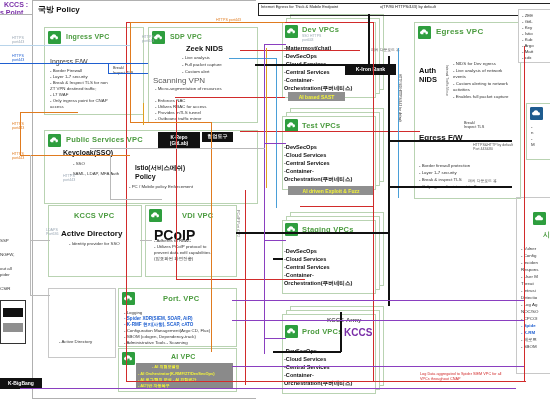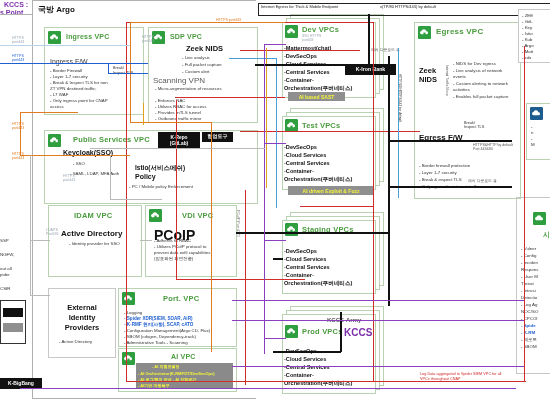--- a/index.html
+++ b/index.html
@@ -29,21 +29,21 @@
   .bullets{line-height:1.5;font-weight:bold;font-size:5.6px;color:#111;}
   .toolpanel{position:absolute;border:1px solid #c9c9c9;background:#fff;}
   .ttl-kccs{position:absolute;font-weight:bold;color:#7a2ea8;font-size:7px;}
   .ttl-cloud{position:absolute;font-weight:bold;font-size:8px;color:#111;}
 </style>
 </head>
 <body>
 
 <div class="ttl-kccs" style="left:4px;top:1px;">KCCS :</div>
 <div class="ttl-kccs" style="left:0px;top:9px;">s Point</div>
-<div class="ttl-cloud" style="left:38px;top:4px;">국방 Argo</div>
+<div class="ttl-cloud" style="left:38px;top:4px;">국방 Policy</div>
 
 <div class="abs" style="left:32px;top:0px;width:223px;height:397px;border-left:1px solid #b0b0b0;border-top:1px solid #b0b0b0;border-bottom:1px solid #b0b0b0;"></div>
 <div class="abs" style="left:0px;top:14px;width:32px;height:340px;border-top:1px solid #b0b0b0;"></div>
 
 <div class="vpc" style="left:44px;top:27px;width:98px;height:86px;">
   <div class="cloud-ico" style="left:3px;top:3px;">
     <svg width="13" height="13" viewBox="0 0 13 13">
         <rect width="13" height="13" rx="2" fill="#2e9e3e"></rect>
         <path d="M3.2 8.3a1.7 1.7 0 0 1 .2-3.3 2.6 2.6 0 0 1 5 .3 1.5 1.5 0 0 1 .2 3z" fill="#fff"></path>
         <rect x="5.4" y="6.6" width="2.2" height="2.4" fill="#2e9e3e"></rect>
@@ -84,36 +84,36 @@
 </div>
 
 <div class="vpc" style="left:44px;top:130px;width:212px;height:72px;">
   <div class="cloud-ico" style="left:3px;top:3px;">
     <svg width="13" height="13" viewBox="0 0 13 13">
         <rect width="13" height="13" rx="2" fill="#2e9e3e"></rect>
         <path d="M3.2 8.3a1.7 1.7 0 0 1 .2-3.3 2.6 2.6 0 0 1 5 .3 1.5 1.5 0 0 1 .2 3z" fill="#fff"></path>
         <rect x="5.4" y="6.6" width="2.2" height="2.4" fill="#2e9e3e"></rect>
       </svg>
   </div>
-  <div class="vpc-title abs" style="left:21px;top:4px;font-size:7.5px;margin-left:7px;">Public Services VPC</div>
+  <div class="vpc-title abs" style="left:21px;top:4px;font-size:7.5px;">Public Services VPC</div>
   <div class="hdr abs" style="left:18px;top:18px;font-size:7px;">Keycloak(SSO)</div>
   <div class="li abs" style="left:28px;top:30px;">- SSO</div>
   <div class="li abs" style="left:25px;top:40px;">- SAML, LDAP, MFA Auth</div>
   <div class="hdr abs" style="left:90px;top:33px;font-size:6.5px;">Istio(서비스메쉬)</div>
   <div class="hdr abs" style="left:90px;top:42px;font-size:7px;">Policy</div>
   <div class="li abs" style="left:84px;top:53px;">- PC / Mobile policy Enforcement</div>
   <div class="grey-lbl abs" style="left:18px;top:43px;font-size:3.6px;white-space:pre-line;">HTTPS
 port443</div>
 </div>
 <div class="blk-box" style="left:158px;top:132px;width:42px;height:17px;font-size:4.8px;white-space:pre-line;">K-Repo
 (GitLab)</div>
 <div class="blk-box" style="left:202px;top:132px;width:31px;height:10px;font-size:5px;">협업도구</div>
 
 <div class="vpc" style="left:48px;top:205px;width:92px;height:70px;">
-  <div class="vpc-title abs" style="left:25px;top:5px;font-size:7.5px;">IDAM VPC</div>
+  <div class="vpc-title abs" style="left:25px;top:5px;font-size:7.5px;">KCCS VPC</div>
   <div class="hdr abs" style="left:12px;top:23px;font-size:8px;text-align:right;">Active Directory</div>
   <div class="li abs" style="left:20px;top:35px;">- Identity provider for SSO</div>
 </div>
 
 <div class="vpc" style="left:145px;top:205px;width:90px;height:70px;">
   <div class="cloud-ico" style="left:3px;top:3px;">
     <svg width="13" height="13" viewBox="0 0 13 13">
         <rect width="13" height="13" rx="2" fill="#2e9e3e"></rect>
         <path d="M3.2 8.3a1.7 1.7 0 0 1 .2-3.3 2.6 2.6 0 0 1 5 .3 1.5 1.5 0 0 1 .2 3z" fill="#fff"></path>
         <rect x="5.4" y="6.6" width="2.2" height="2.4" fill="#2e9e3e"></rect>
@@ -122,23 +122,20 @@
   <div class="vpc-title abs" style="left:36px;top:5px;font-size:7.5px;">VDI VPC</div>
   <div class="hdr abs" style="left:8px;top:21px;font-size:14px;">PCoIP</div>
   <div class="li abs" style="left:8px;top:32px;">- Adheres to RBAC</div>
   <div class="li abs" style="left:8px;top:38px;">- Utilizes PCoIP protocol to</div>
   <div class="li abs" style="left:8px;top:44px;">prevent data exfil capabilities</div>
   <div class="li abs" style="left:8px;top:50px;">(암호화된 화면전송)</div>
 </div>
 <div class="abs" style="left:236px;top:210px;font-size:3.6px;color:#777;writing-mode:vertical-rl;">PCoIP Port 4172</div>
 
 <div class="abs" style="left:48px;top:288px;width:66px;height:68px;border:1px solid #c8c8c8;">
-  <div class="hdr abs" style="left:8px;top:14px;font-size:7.5px;white-space:pre-line;line-height:1.35;text-align:center;width:50px;">External
-Identity
-Providers</div>
   <div class="li abs" style="left:10px;top:50px;">- Active Directory</div>
 </div>
 
 <div class="vpc" style="left:118px;top:288px;width:117px;height:57px;">
   <div class="cloud-ico" style="left:3px;top:3px;">
     <svg width="13" height="13" viewBox="0 0 13 13">
         <rect width="13" height="13" rx="2" fill="#2e9e3e"></rect>
         <path d="M3.2 8.3a1.7 1.7 0 0 1 .2-3.3 2.6 2.6 0 0 1 5 .3 1.5 1.5 0 0 1 .2 3z" fill="#fff"></path>
         <rect x="5.4" y="6.6" width="2.2" height="2.4" fill="#2e9e3e"></rect>
       </svg>
@@ -252,21 +249,21 @@
 
 <div class="vpc" style="left:414px;top:22px;width:105px;height:175px;">
   <div class="cloud-ico" style="left:3px;top:3px;">
     <svg width="13" height="13" viewBox="0 0 13 13">
         <rect width="13" height="13" rx="2" fill="#2e9e3e"></rect>
         <path d="M3.2 8.3a1.7 1.7 0 0 1 .2-3.3 2.6 2.6 0 0 1 5 .3 1.5 1.5 0 0 1 .2 3z" fill="#fff"></path>
         <rect x="5.4" y="6.6" width="2.2" height="2.4" fill="#2e9e3e"></rect>
       </svg>
   </div>
   <div class="vpc-title abs" style="left:21px;top:4px;font-size:8px;">Egress VPC</div>
-  <div class="hdr abs" style="left:4px;top:44px;font-size:7.5px;white-space:pre-line;line-height:1.15;">Zeek
+  <div class="hdr abs" style="left:4px;top:44px;font-size:7.5px;white-space:pre-line;line-height:1.15;">Auth
 NIDS</div>
   <div class="abs" style="left:30px;top:42px;font-size:3.4px;color:#555;writing-mode:vertical-rl;">Internal Traffic Mirror</div>
   <div class="lil abs" style="left:38px;top:38px;width:62px;">- NIDS for Dev egress</div>
   <div class="lil abs" style="left:38px;top:45px;width:62px;">- Live analysis of network events</div>
   <div class="lil abs" style="left:38px;top:58px;width:62px;">- Custom alerting to network activities</div>
   <div class="lil abs" style="left:38px;top:71px;width:62px;">- Enables full packet capture</div>
   <div class="hdr abs" style="left:4px;top:110px;font-size:8px;">Egress F/W</div>
   <div class="abs" style="left:49px;top:98px;font-size:3.8px;color:#333;white-space:pre-line;">Break/
 Inspect TLS</div>
   <div class="abs" style="left:58px;top:120px;font-size:3.6px;color:#555;white-space:pre-line;line-height:1.25;">HTTPS&amp;HTTP by default

